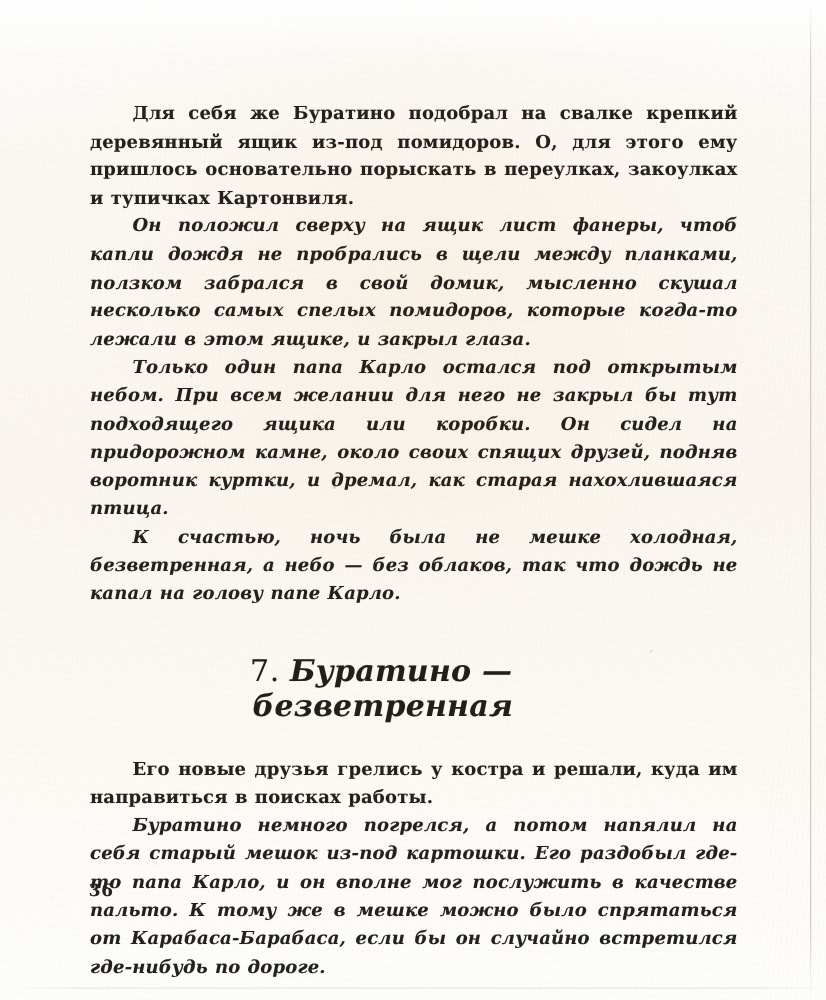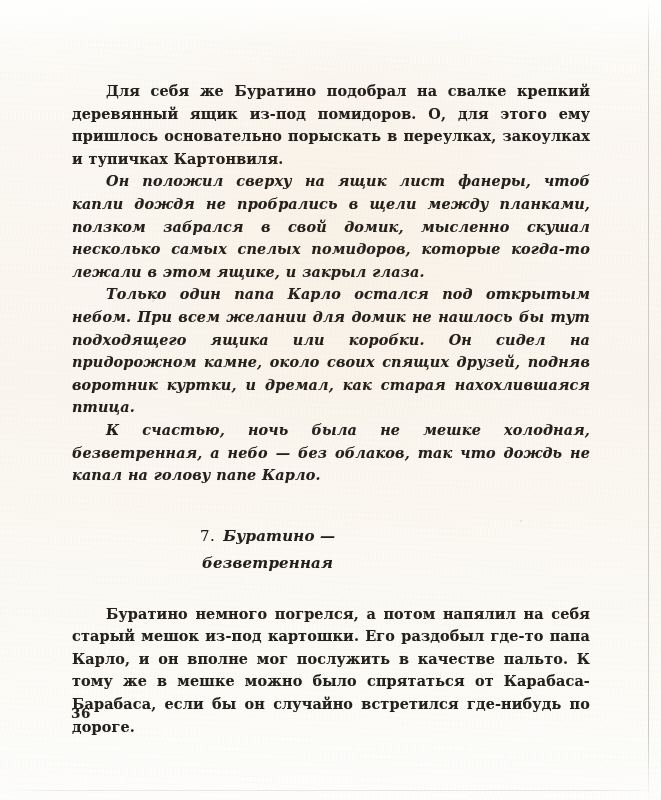--- a/index.html
+++ b/index.html
@@ -105,21 +105,21 @@
   }
 
   .chapter-heading-block {
     margin-top: 36px;
     margin-bottom: 26px;
     padding-left: 128px;
   }
 
   .chapter-line {
     display: block;
-    font-size: 15px;
+    font-size: 24px;
     line-height: 27px;
     white-space: nowrap;
     text-shadow: 0 0 0.7px rgba(40,36,30,0.28);
   }
 
   .chapter-number {
     font-style: normal;
     font-weight: 500;
     letter-spacing: 0.5px;
     padding-right: 8px;
@@ -164,28 +164,29 @@
   <div class="top-shade"></div>
 
   <span class="speck" style="left:266px; top:388px; width:3px; height:3px;"></span>
   <span class="speck" style="left:152px; top:300px; width:2px; height:2px; background:rgba(176,150,122,0.28);"></span>
   <span class="speck" style="left:520px; top:520px; width:2px; height:2px; background:rgba(176,150,122,0.25);"></span>
 
   <div class="textblock">
 
     <p class="para">Для себя же Буратино подобрал на свалке крепкий деревянный ящик из-под помидоров. О, для этого ему пришлось основательно порыскать в переулках, закоулках и тупичках Картонвиля.</p>
     <p class="para">Он положил сверху на ящик лист фанеры, чтоб капли дождя не пробрались в щели между планками, ползком забрался в свой домик, мысленно скушал несколько самых спелых помидоров, которые когда-то лежали в этом ящике, и закрыл глаза.</p>
-    <p class="para">Только один папа Карло остался под открытым небом. При всем желании для домик не нашлось бы тут подходящего ящика или коробки. Он сидел на придорожном камне, около своих спящих друзей, подняв воротник куртки, и дремал, как старая нахохлившаяся птица.</p>
+    <p class="para">Только один папа Карло остался под открытым небом. При всем желании для него не закрыл бы тут подходящего ящика или коробки. Он сидел на придорожном камне, около своих спящих друзей, подняв воротник куртки, и дремал, как старая нахохлившаяся птица.</p>
     <p class="para">К счастью, ночь была не мешке холодная, безветренная, а небо — без облаков, так что дождь не капал на голову папе Карло.</p>
 
     <div class="chapter-heading-block">
       <h2 class="chapter-heading chapter-line"><span class="chapter-number">7.</span><span class="chapter-title-italic">Буратино —</span></h2>
       <div class="chapter-heading chapter-line chapter-line-2"><span class="chapter-title-italic">безветренная</span></div>
     </div>
 
+    <p class="para">Его новые друзья грелись у костра и решали, куда им направиться в поисках работы.</p>
     <p class="para">Буратино немного погрелся, а потом напялил на себя старый мешок из-под картошки. Его раздобыл где-то папа Карло, и он вполне мог послужить в качестве пальто. К тому же в мешке можно было спрятаться от Карабаса-Барабаса, если бы он случайно встретился где-нибудь по дороге.</p>
 
   </div>
 
   <div class="folio">36</div>
 
   <div class="scan-edge-right"></div>
   <div class="scan-edge-bottom"></div>
 
 </div>

